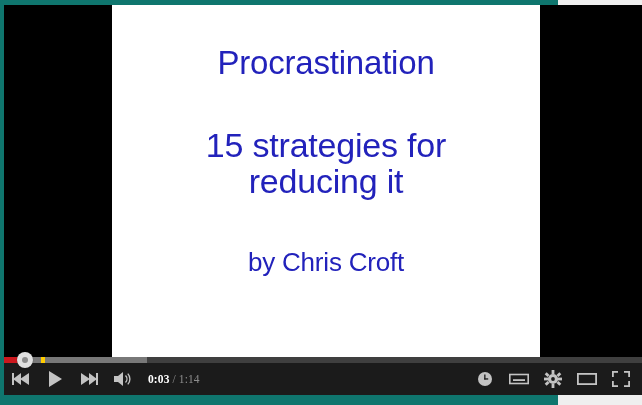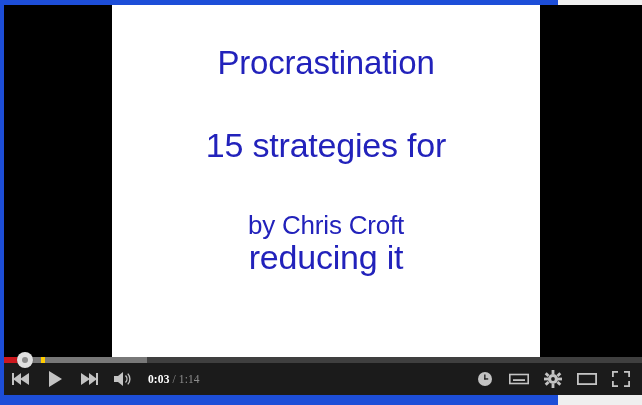--- a/index.html
+++ b/index.html
@@ -13,21 +13,21 @@
     overflow: hidden;
     font-family: "Liberation Sans", sans-serif;
     -webkit-font-smoothing: antialiased;
   }
 
   
   #page {
     position: relative;
     width: 558px;
     height: 405px;
-    background: #1d4ed8;
+    background: #0f766e;
   }
 
   
   #player {
     position: absolute;
     left: 4px;
     top: 5px;
     width: 638px;
     height: 390px;
     background: #000000;
@@ -213,22 +213,22 @@
 <div id="page">
 
   <div id="player">
 
     <div id="video-stage">
 
       <div id="slide">
         <div id="slide-inner">
           <div id="slide-title" class="slide-line">Procrastination</div>
           <div id="slide-sub1" class="slide-line">15 strategies for</div>
+          <div id="slide-sub2" class="slide-line">reducing it</div>
           <div id="slide-author" class="slide-line">by Chris Croft</div>
-          <div id="slide-sub2" class="slide-line">reducing it</div>
         </div>
       </div>
 
     </div>
 
     <div id="controls">
 
       <div id="progress-wrap">
         <div id="progress-track"></div>
         <div id="progress-loaded"></div>

